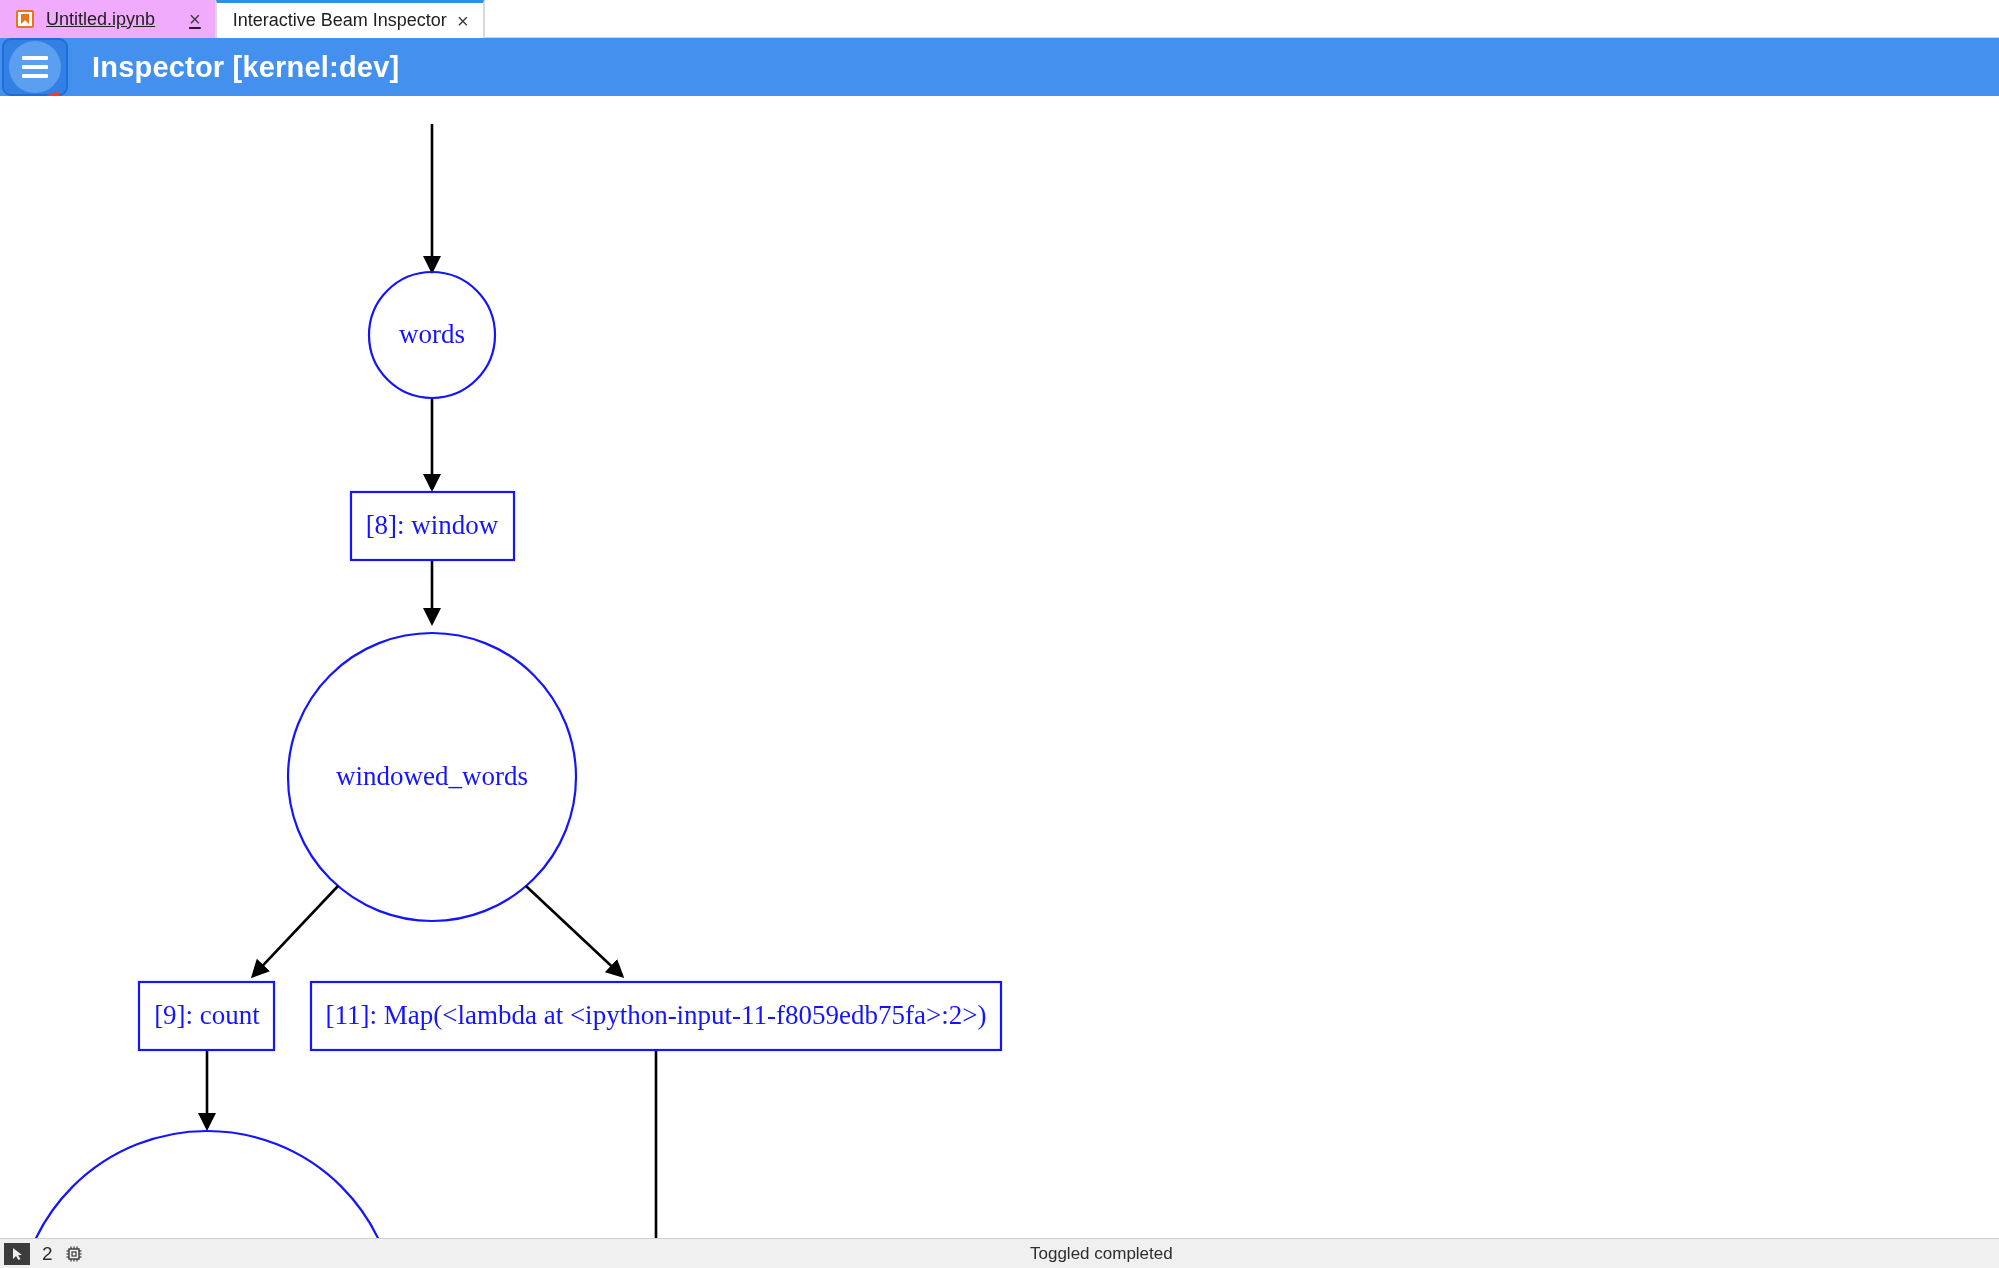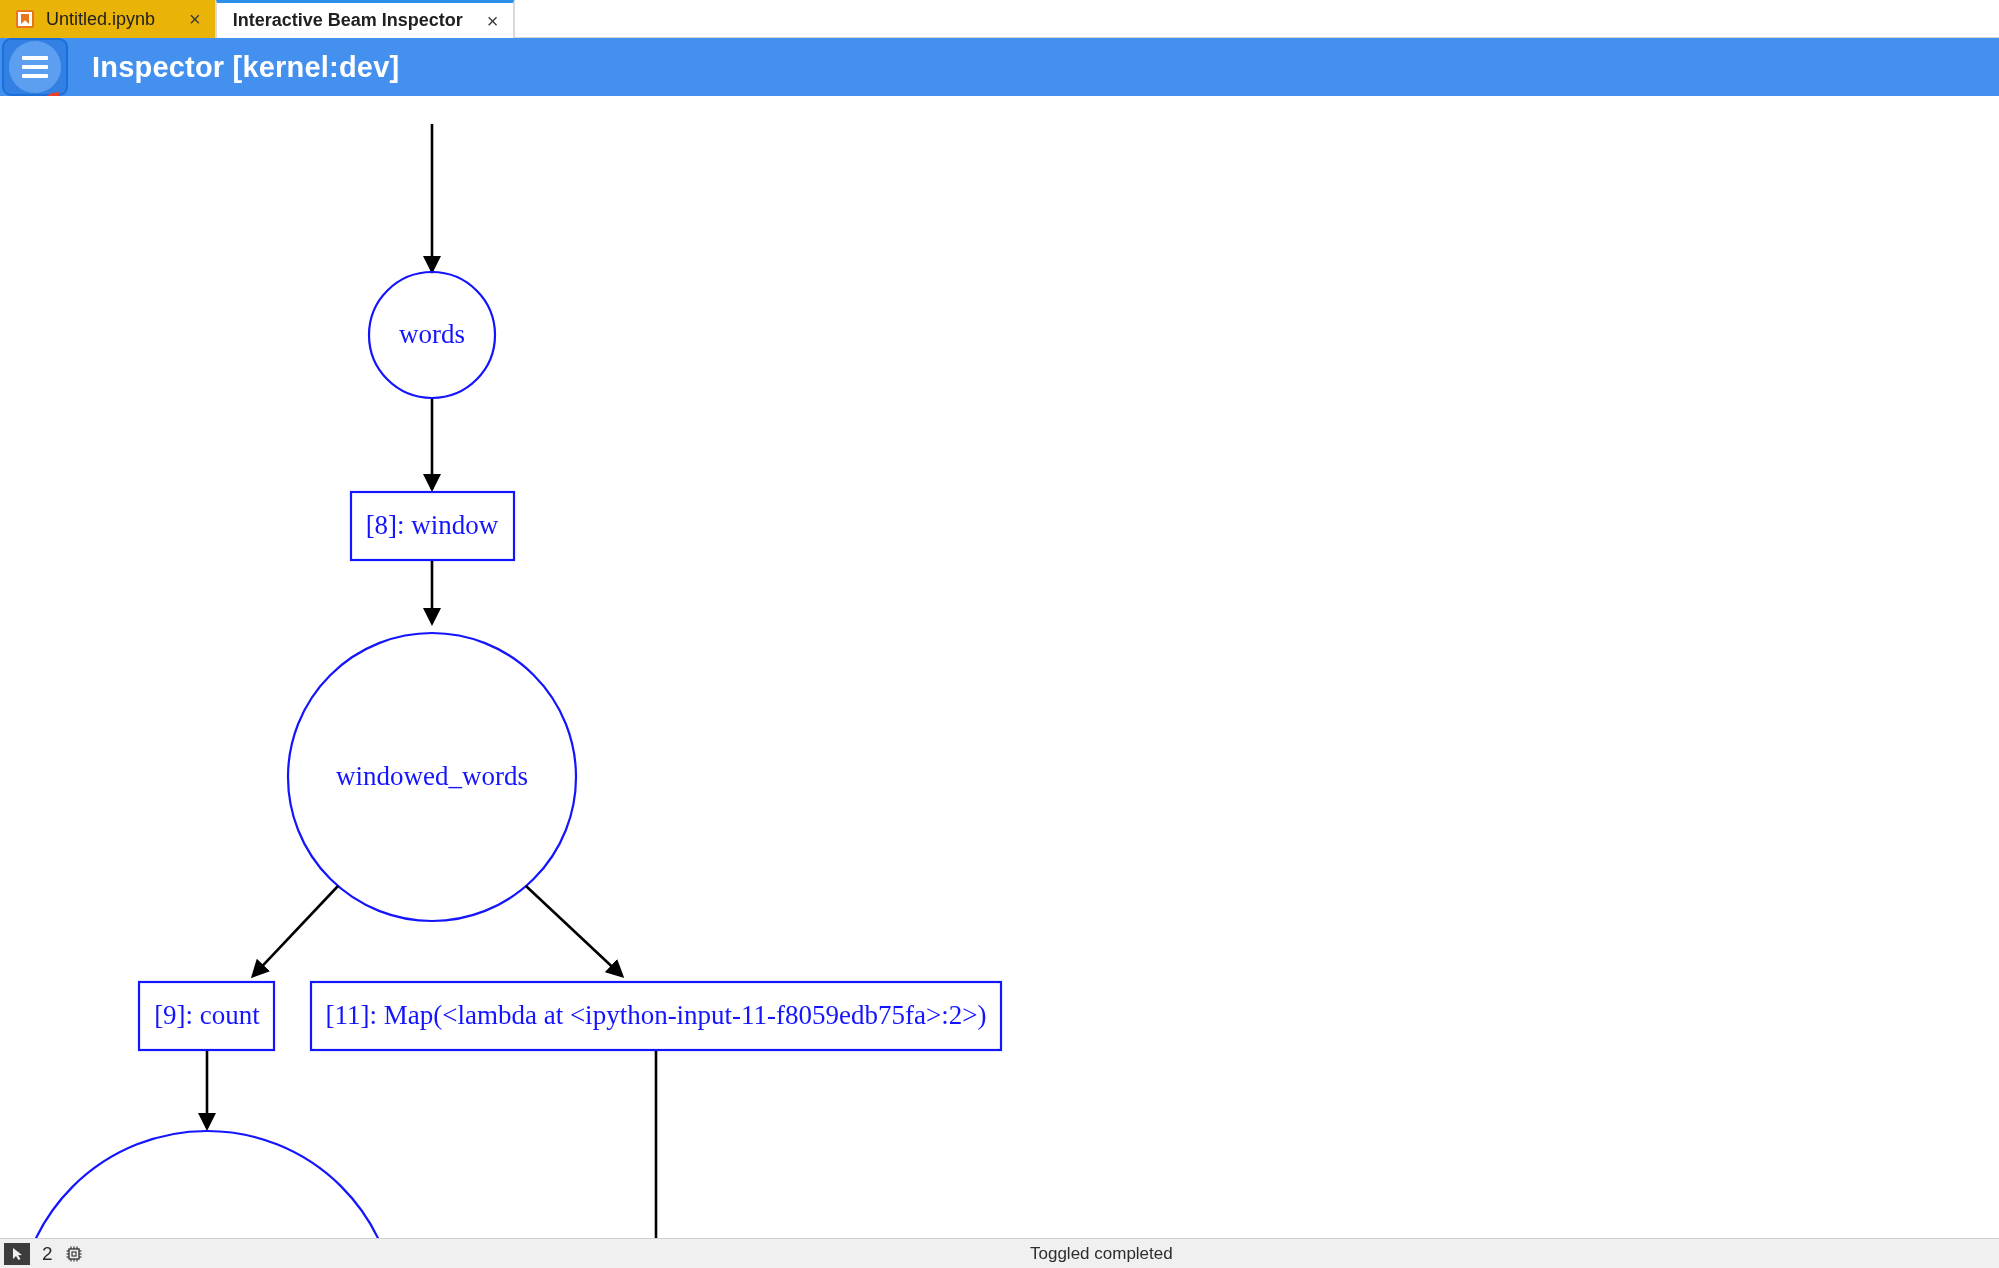--- a/index.html
+++ b/index.html
@@ -28,21 +28,21 @@
     height: 38px;
     padding: 0 14px 0 16px;
     background: #eeeeee;
     border-right: 1px solid #d9d9d9;
     font-size: 18px;
     color: #212121;
     position: relative;
     cursor: pointer;
     white-space: nowrap;
   }
-  .tab.inactive { background: #eab308; }
+  .tab.inactive { background: #f0abfc; text-decoration: underline; }
   .tab.active {
     background: #ffffff;
     border-top: 3px solid #2c90e8;
     border-left: 1px solid #d9d9d9;
   }
   .tab-icon {
     width: 18px; height: 18px;
     margin-right: 12px;
     border: 2px solid #e8751a;
     border-radius: 2px;
@@ -52,21 +52,21 @@
   }
   .tab-icon::after {
     content: "";
     position: absolute;
     left: 3px; top: 2px;
     width: 8px; height: 10px;
     background: #e8751a;
     clip-path: polygon(0 0, 100% 0, 100% 100%, 50% 62%, 0 100%);
   }
   .tab-label { margin-right: 34px; }
-  .tab.active .tab-label { margin-right: 24px; font-weight: bold; }
+  .tab.active .tab-label { margin-right: 10px; }
   .tab-close {
     font-size: 20px;
     color: #3c3c3c;
     line-height: 1;
     font-weight: 300;
     cursor: pointer;
   }
   #tabbar-filler { flex: 1; background: #ffffff; border-left: 1px solid #d9d9d9; }
 
   

